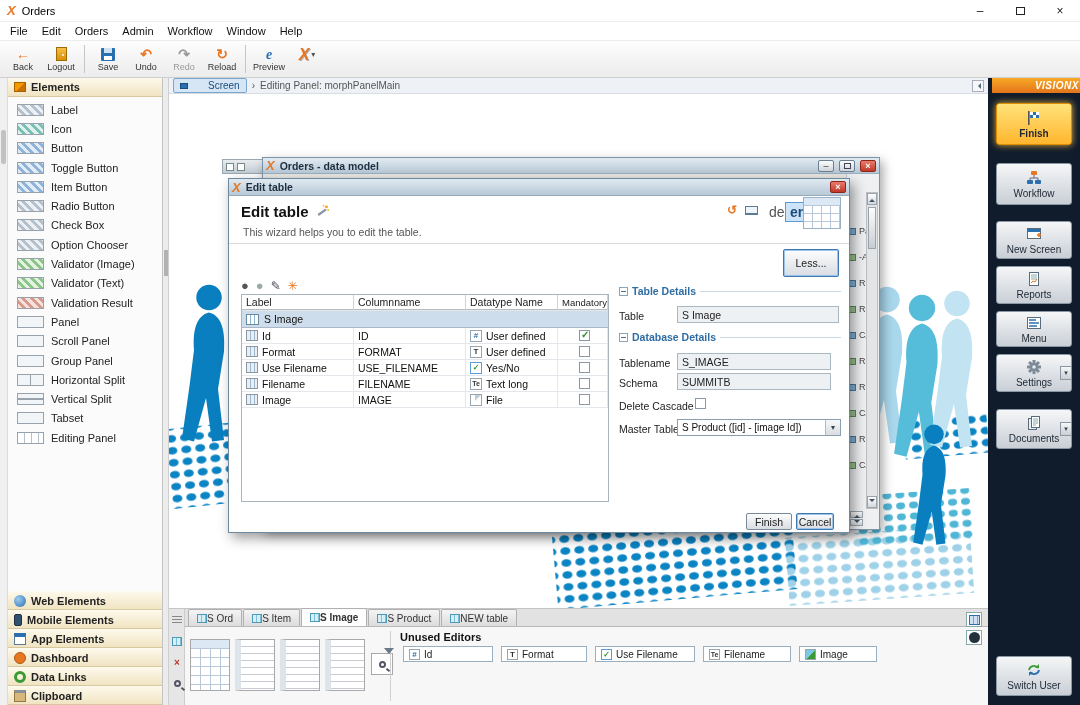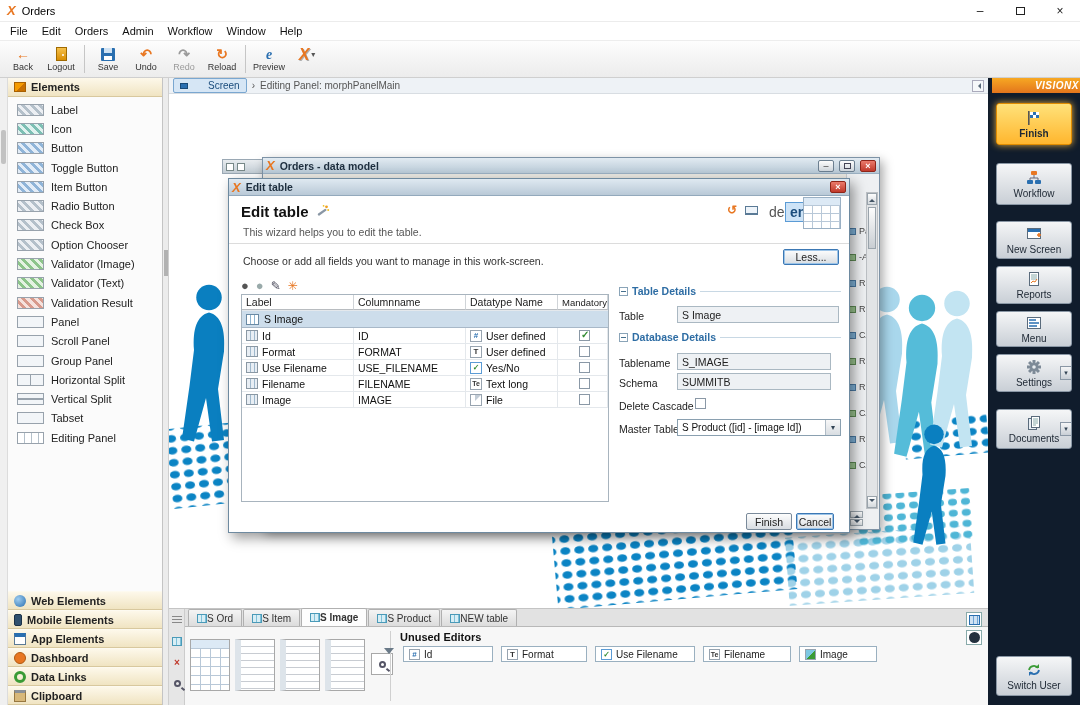--- a/index.html
+++ b/index.html
@@ -498,22 +498,21 @@
       </div>
       <div class="dlg-sub">This wizard helps you to edit the table.</div>
 
       <span class="hico ic-or" style="left:498px">↺</span>
       <span class="monico" style="left:516px"></span>
       <span class="lang" style="left:540px">de</span>
       <span class="lang sel" style="left:556px">en</span>
       <span class="biggrid"></span>
 
       <div class="hr" style="top:64px"></div>
-      <div class="dlg-instr">Choose or add all fields you want to manage in this work-screen.</div>
-      <div class="btn default" style="position:absolute;left:554px;top:70px;width:56px;height:16px">Less...</div>
+      <div class="btn default" style="position:absolute;left:554px;top:70px;width:56px;height:28px">Less...</div>
 
       <div class="dtool">
         <span class="circ1">●</span>
         <span class="circ2">●</span>
         <span class="penc">✎</span>
         <span class="magic">✳</span>
       </div>
 
       <div class="dgrid">
         <div class="drow dhead">

